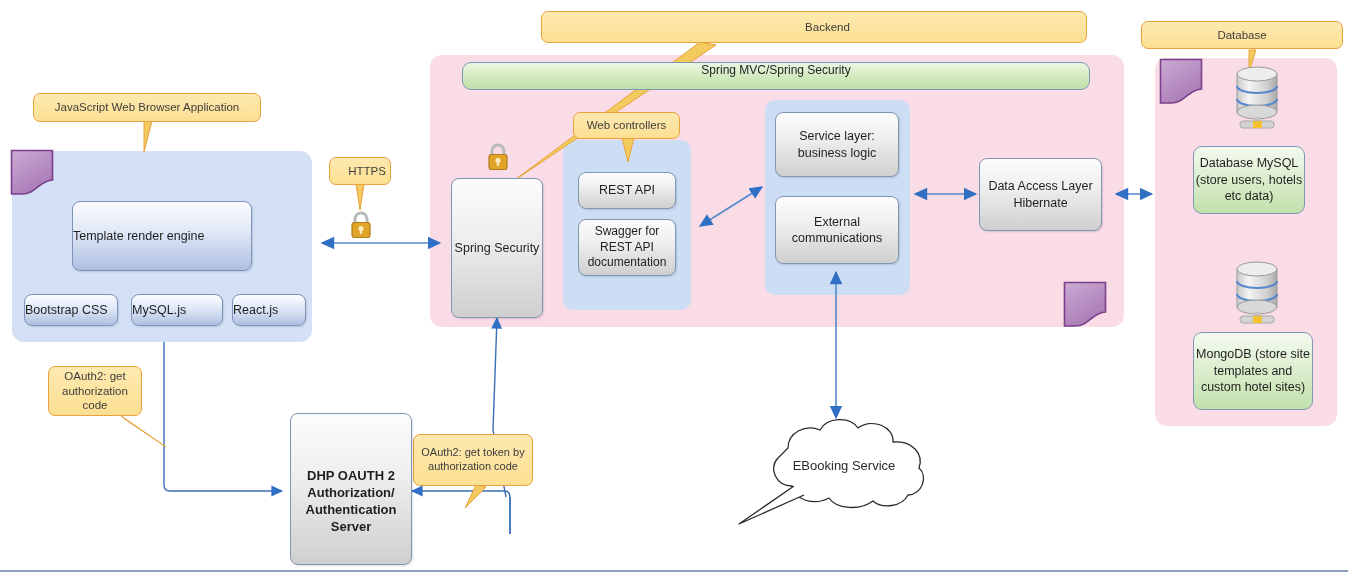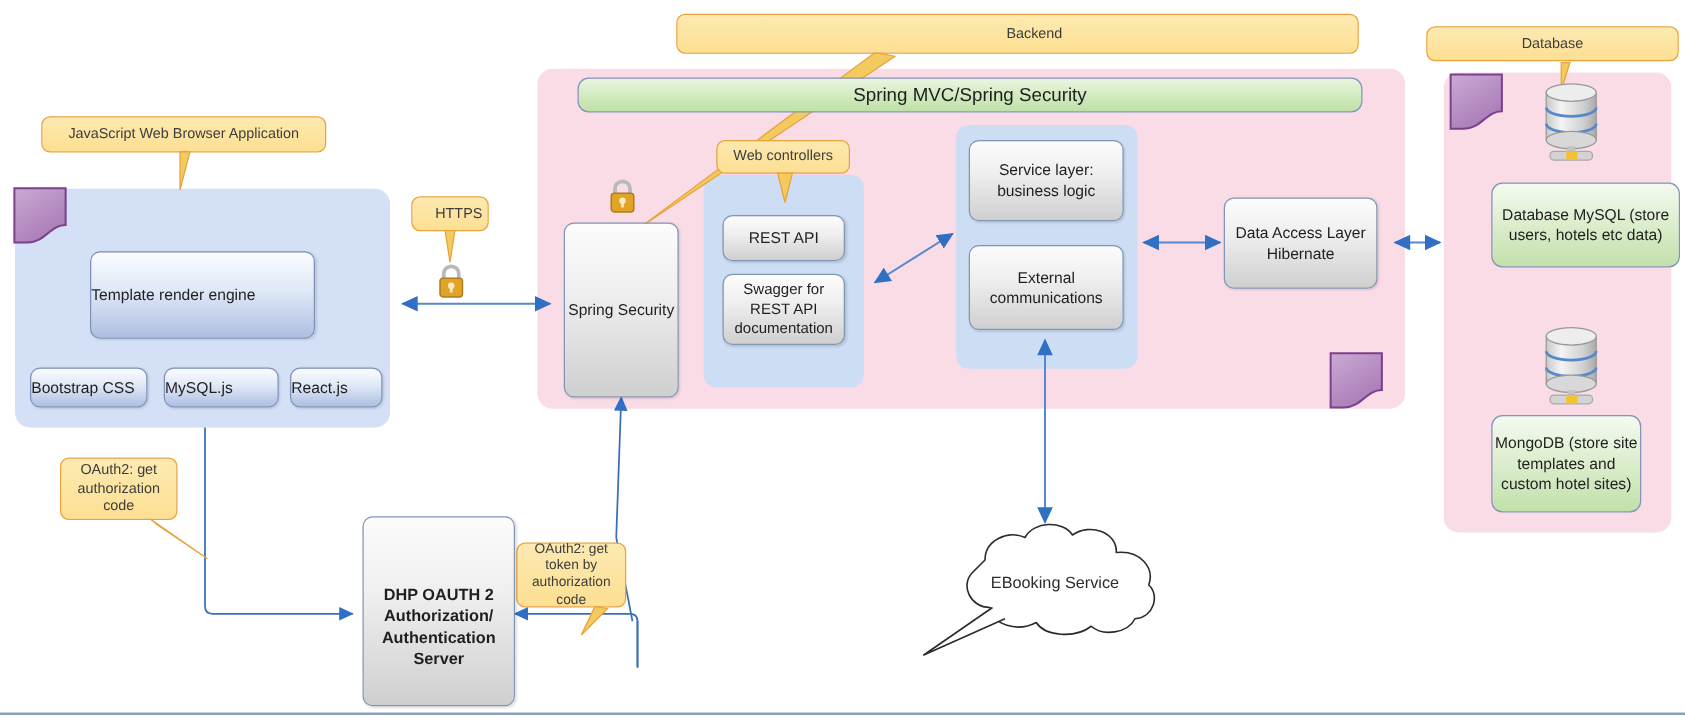--- a/index.html
+++ b/index.html
@@ -80,22 +80,22 @@
     display: flex; align-items: center; justify-content: center;
     text-align: center;
     font-size: 12.5px;
     line-height: 1.32;
     color: #1f1f1f;
   }
   .greenbar {
     background: linear-gradient(180deg,#eaf6e2 0%, #d3ebc0 50%, #bfe0a8 100%);
     border: 1.1px solid #8096b5;
     border-radius: 9px;
-    display: flex; align-items: center; justify-content: center;
-    font-size: 15px;
+    display: flex; justify-content: center;
+    font-size: 12px;
     color: #1f1f1f;
   }
   .note-wrap { position: absolute; }
 
   svg.layer {
     position: absolute; inset: 0;
     width: 1348px; height: 576px;
     overflow: visible;
     pointer-events: none;
   }
@@ -199,21 +199,21 @@
   </div>
 
   <div class="node callout" style="left:573px; top:112px; width:107px; height:27px;">
     <span>Web controllers</span>
   </div>
 
   <div class="node callout" style="left:48px; top:366px; width:94px; height:50px;">
     <span>OAuth2: get authorization code</span>
   </div>
 
-  <div class="node callout" style="left:413px; top:434px; width:88px; height:52px; font-size:11px;">
+  <div class="node callout" style="left:413px; top:434px; width:120px; height:52px; font-size:11px;">
     <span>OAuth2: get token by authorization code</span>
   </div>
 
   <div class="node bluebox" style="left:72px; top:201px; width:180px; height:70px;">
     <span>Template render engine</span>
   </div>
 
   <div class="node bluebox" style="left:24px; top:294px; width:94px; height:32px;">
     <span>Bootstrap CSS</span>
   </div>
@@ -284,21 +284,21 @@
       <ellipse cx="35" cy="14" rx="20" ry="7" fill="#ededed" stroke="#999" stroke-width="1"></ellipse>
       <path d="M15,26 a20,7 0 0 0 40,0" fill="none" stroke="#5588cc" stroke-width="2.2"></path>
       <path d="M15,39 a20,7 0 0 0 40,0" fill="none" stroke="#5588cc" stroke-width="2.2"></path>
       <ellipse cx="35" cy="52" rx="20" ry="7" fill="#d8d8d8" stroke="#999" stroke-width="1"></ellipse>
       <rect x="32" y="57" width="6" height="5" fill="#c4c4c4"></rect>
       <rect x="18" y="61" width="34" height="7" rx="3" fill="#d3d3d3" stroke="#a8a8a8" stroke-width="1"></rect>
       <rect x="31" y="61" width="9" height="7" fill="#f2c230"></rect>
     </svg>
   </div>
 
-  <div class="node greenbox" style="left:1193px; top:146px; width:151px; height:68px;">
+  <div class="node greenbox" style="left:1193px; top:146px; width:112px; height:68px;">
     <span>Database MySQL (store users, hotels etc data)</span>
   </div>
 
   <div class="node" style="left:1222px; top:255px; width:70px; height:70px;">
     <svg width="70" height="70" viewBox="0 0 70 70">
       <rect x="15" y="14" width="40" height="38" fill="url(#cyl)" stroke="#999" stroke-width="1"></rect>
       <ellipse cx="35" cy="14" rx="20" ry="7" fill="#ededed" stroke="#999" stroke-width="1"></ellipse>
       <path d="M15,26 a20,7 0 0 0 40,0" fill="none" stroke="#5588cc" stroke-width="2.2"></path>
       <path d="M15,39 a20,7 0 0 0 40,0" fill="none" stroke="#5588cc" stroke-width="2.2"></path>
       <ellipse cx="35" cy="52" rx="20" ry="7" fill="#d8d8d8" stroke="#999" stroke-width="1"></ellipse>

